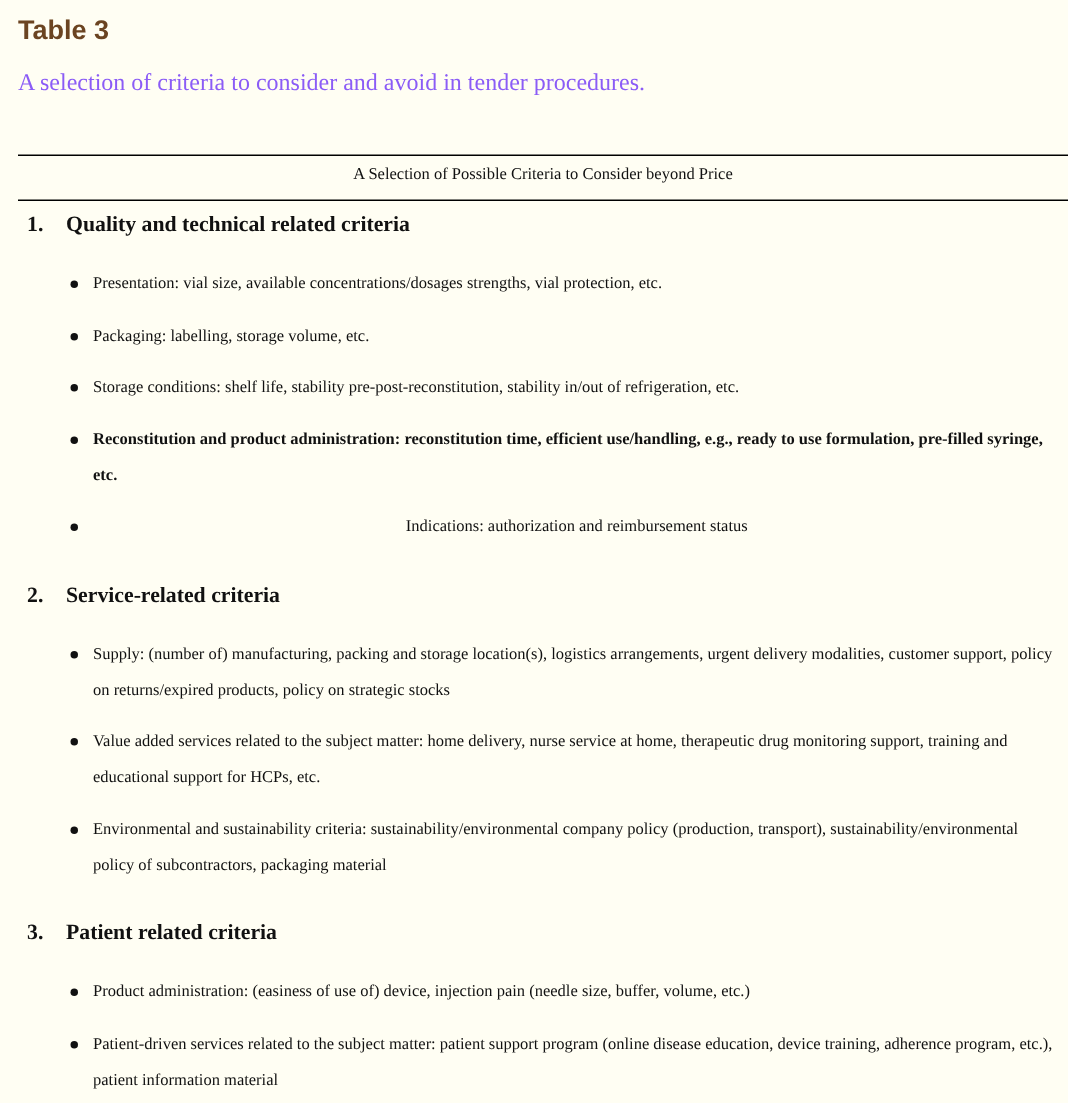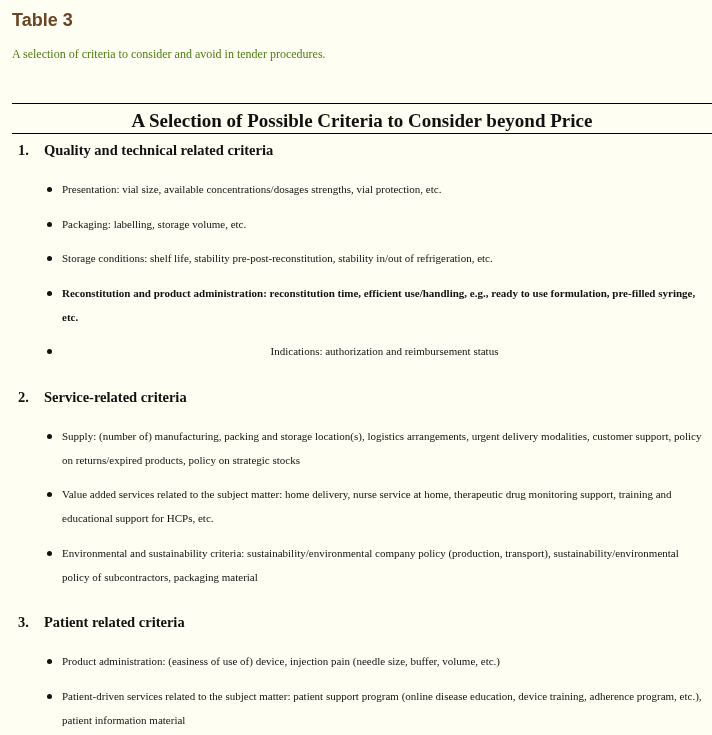--- a/index.html
+++ b/index.html
@@ -22,40 +22,40 @@
     font-family: "Liberation Sans", "DejaVu Sans", sans-serif;
     font-weight: bold;
     font-size: 18px;
     color: #6b4421;
     letter-spacing: 0;
   }
   .caption {
     position: absolute;
     left: 12px;
     top: 47px;
-    font-size: 12px;
-    color: #4d7c0f;
+    font-size: 16px;
+    color: #8b5cf6;
   }
   .rule {
     position: absolute;
     left: 12px;
     right: 0;
     height: 1px;
     background: #000;
   }
   .rule.top { top: 103px; }
   .rule.bottom { top: 133px; }
   .col-header {
     position: absolute;
     left: 12px;
     right: 0;
     top: 110px;
     text-align: center;
-    font-weight: bold;
-    font-size: 19px;
+    font-weight: normal;
+    font-size: 11px;
   }
   .section {
     position: absolute;
     left: 0;
     width: 712px;
   }
   .section-head {
     position: absolute;
     font-weight: bold;
     font-size: 14.5px;

